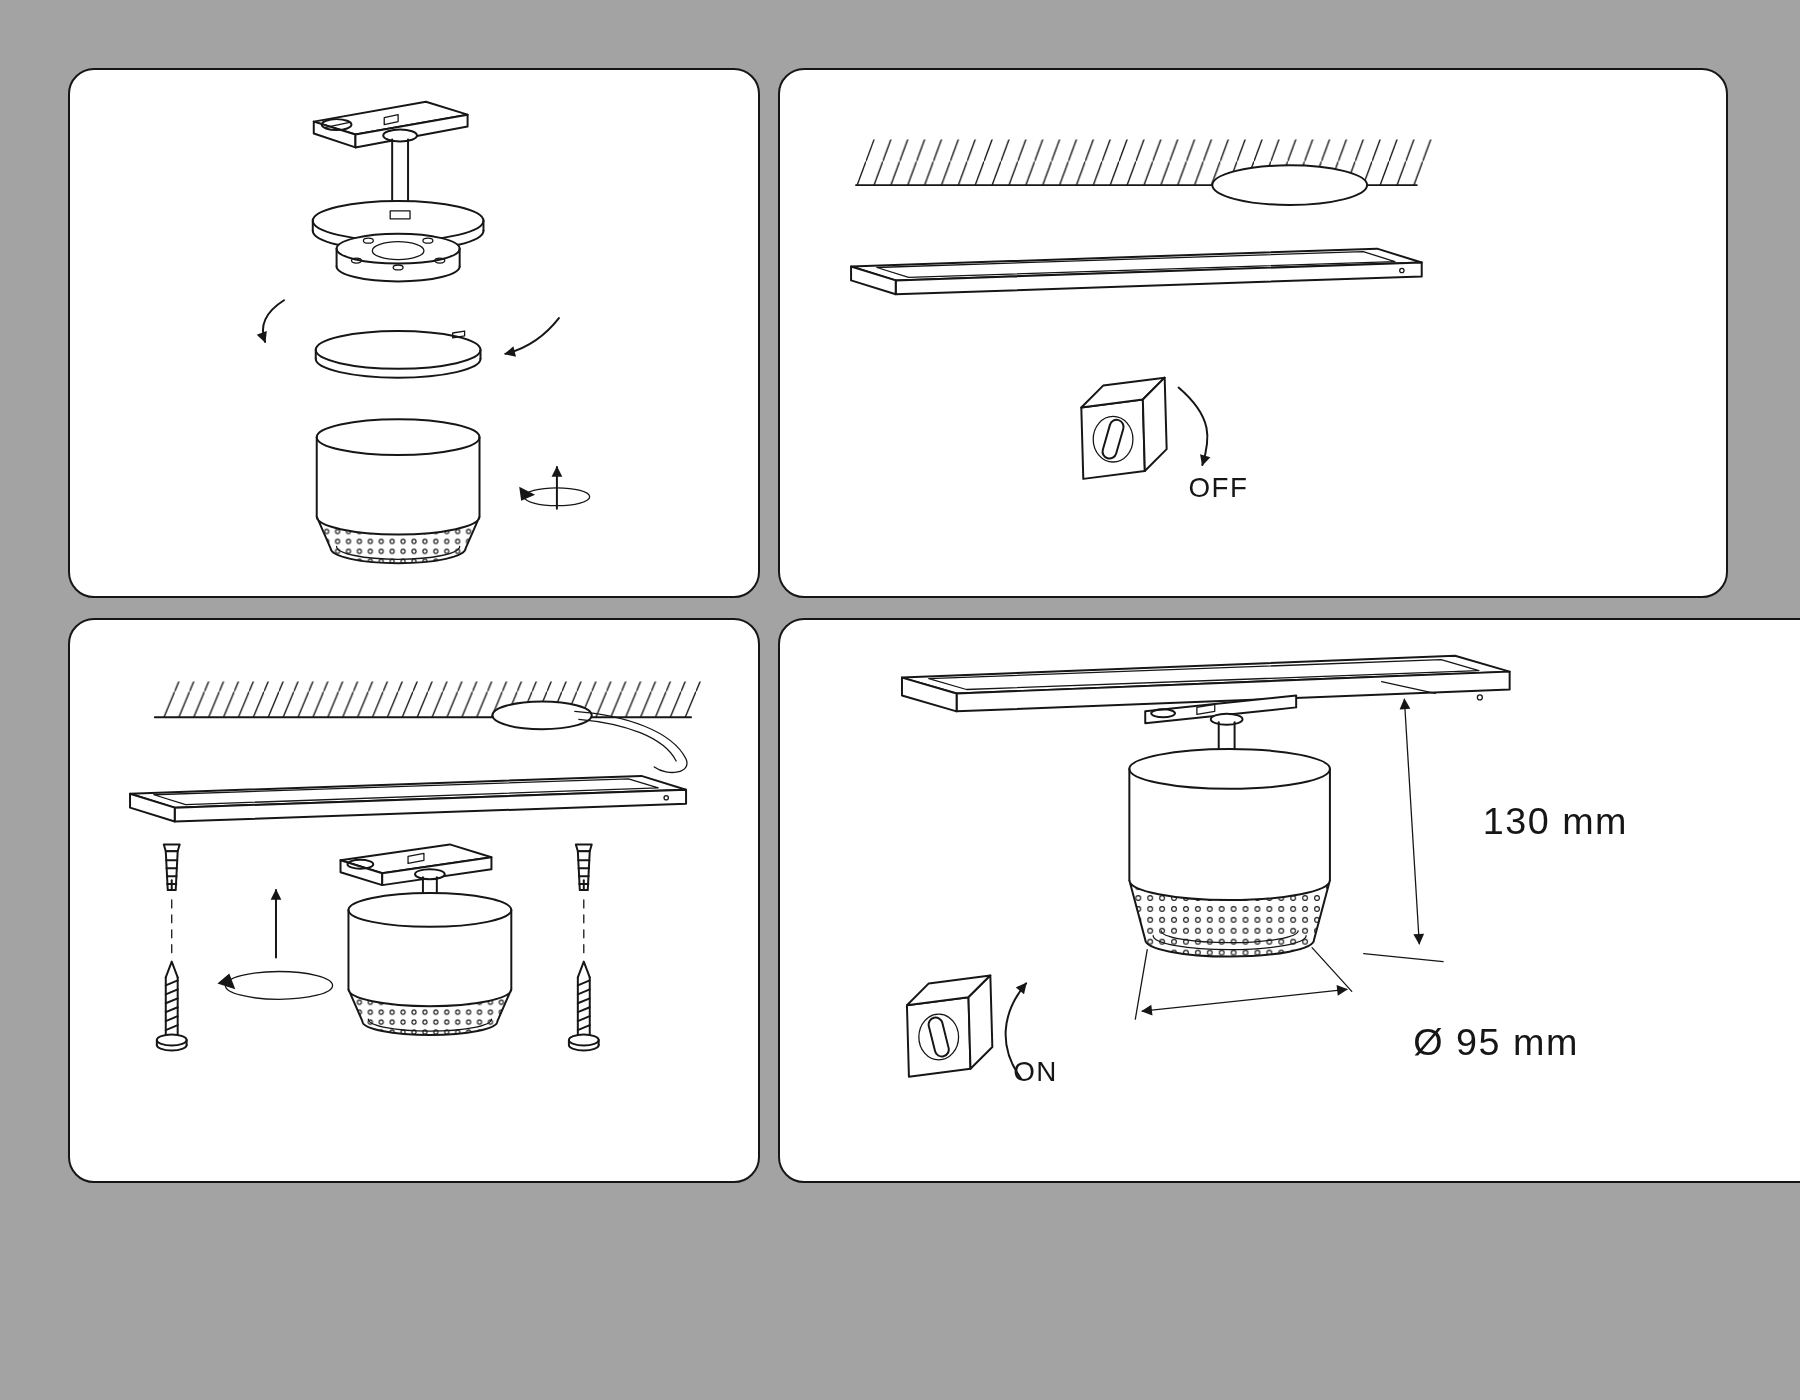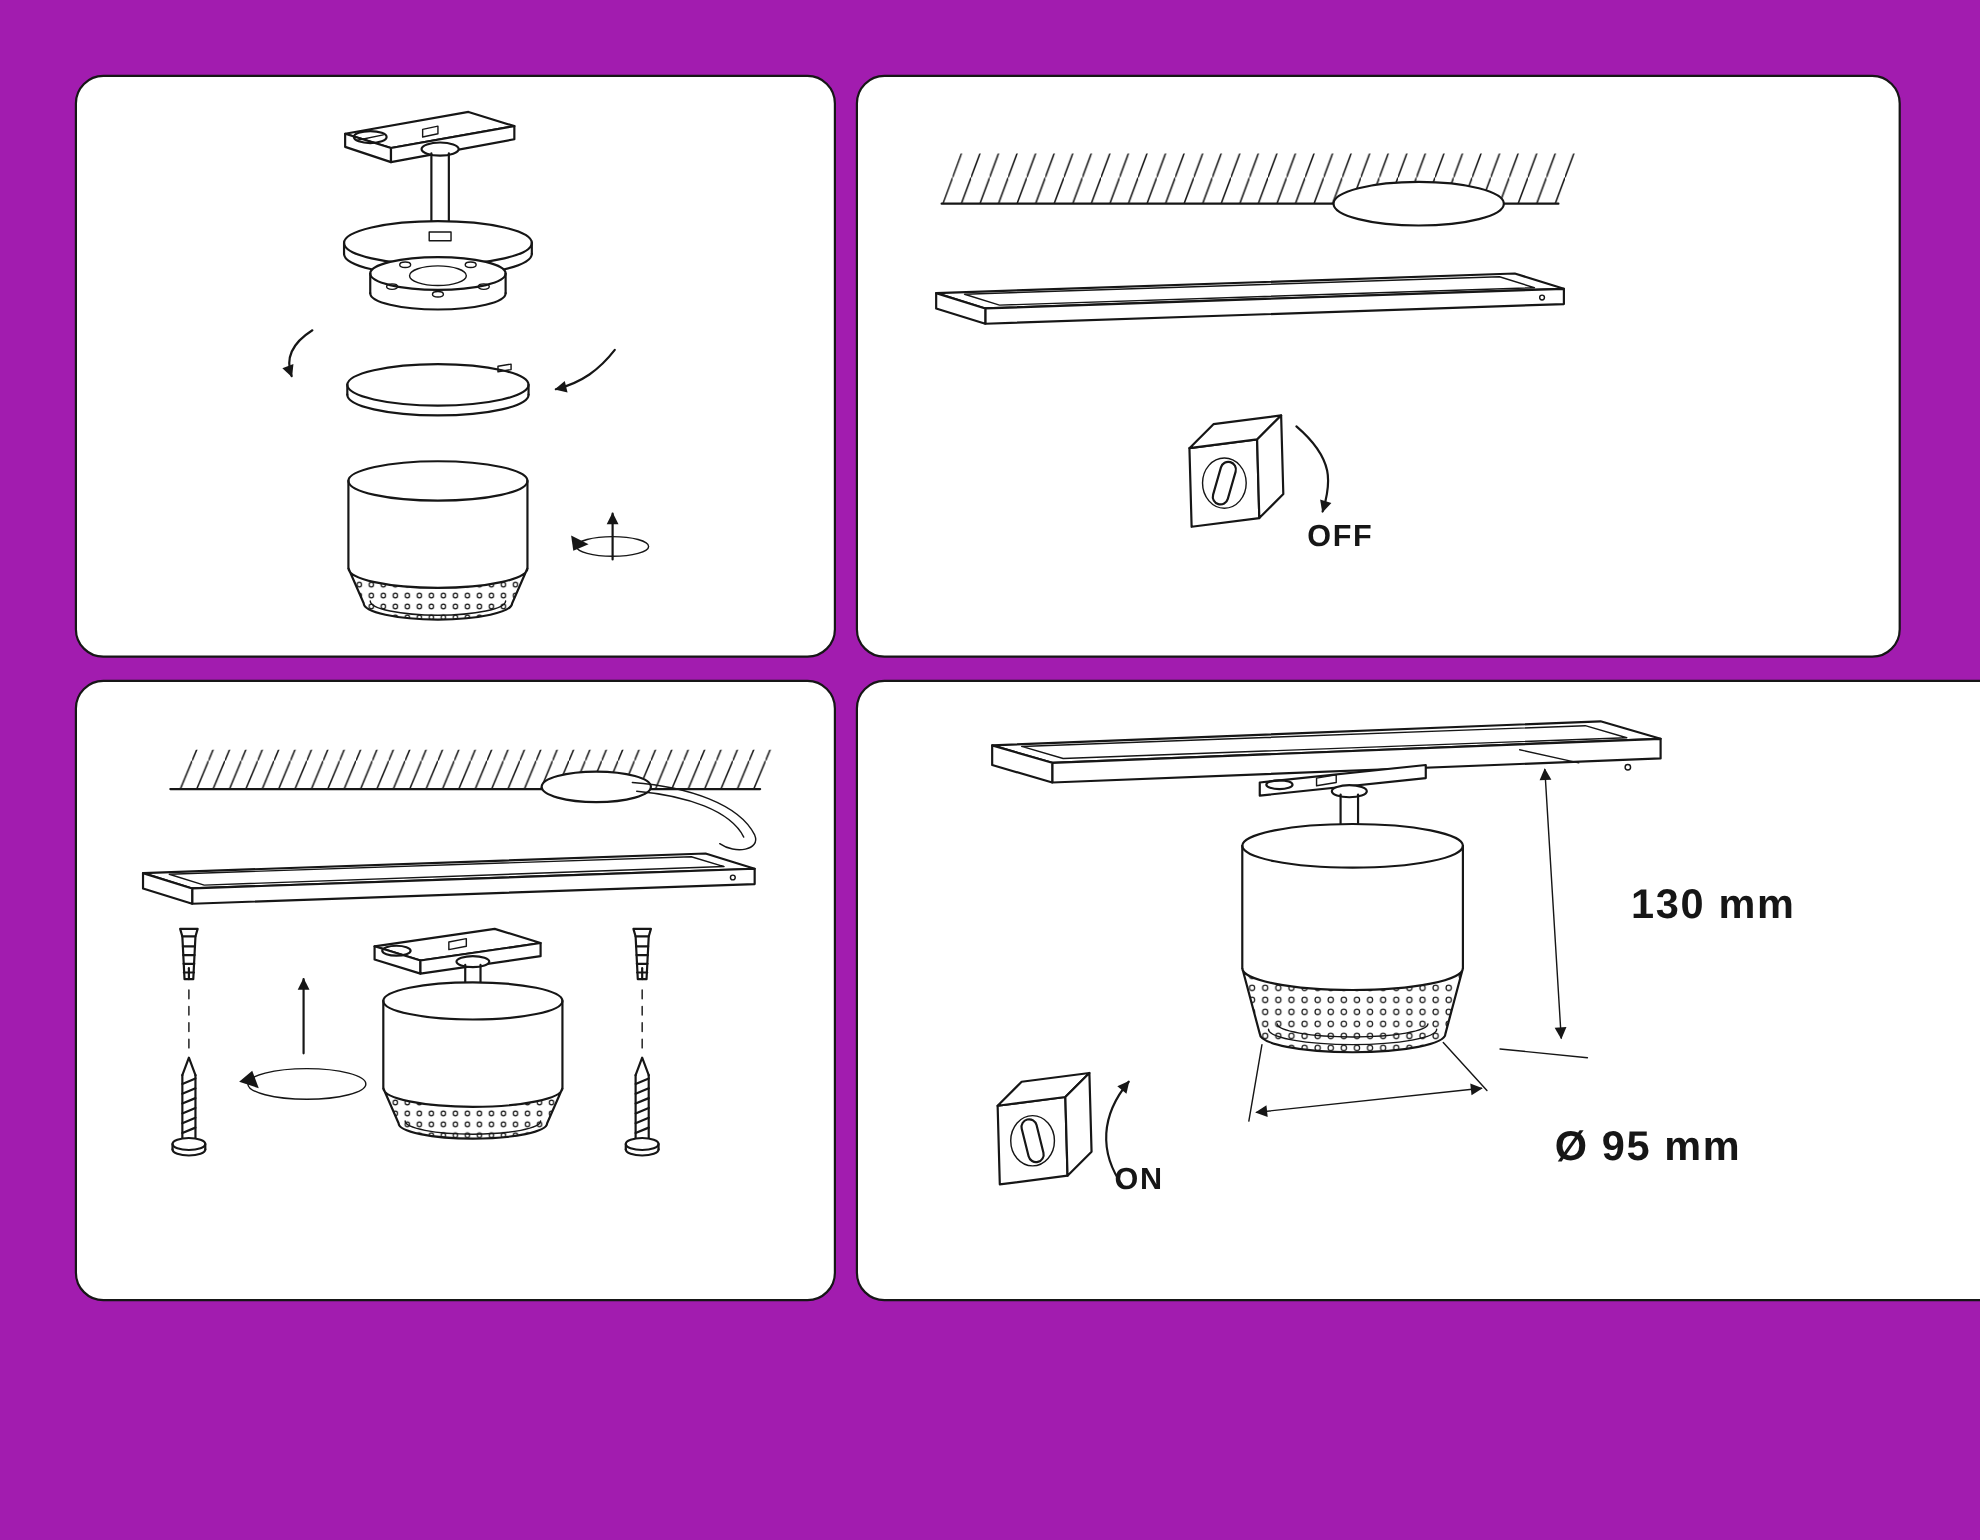--- a/index.html
+++ b/index.html
@@ -1,16 +1,16 @@
 <!DOCTYPE html>
 <html><head>
 <meta charset="utf-8">
 <style>
   html,body{margin:0;padding:0;background:#ffffff;}
-  .sheet{position:relative;width:1800px;height:1400px;background:#a21caf;font-family:"Liberation Sans",sans-serif;font-weight:bold;}
+  .sheet{position:relative;width:1800px;height:1400px;background:#a3a3a3;font-family:"Liberation Sans",sans-serif;}
   .panel{position:absolute;border:2.5px solid #161616;border-radius:26px;background:#ffffff;box-sizing:border-box;overflow:hidden;}
   #panel-1{left:68px;top:68px;width:692px;height:530px;}
   #panel-2{left:778px;top:68px;width:950px;height:530px;}
   #panel-3{left:68px;top:618px;width:692px;height:565px;}
   #panel-4{left:778px;top:618px;width:1082px;height:565px;}
   .panel svg{position:absolute;left:0;top:0;width:100%;height:100%;}
   .ln{fill:none;stroke:#161616;stroke-width:2;stroke-linejoin:round;stroke-linecap:round;}
   .fw{fill:#ffffff;stroke:#161616;stroke-width:2;stroke-linejoin:round;}
   .thin{fill:none;stroke:#161616;stroke-width:1.3;stroke-linejoin:round;stroke-linecap:round;}
   text{fill:#161616;letter-spacing:1.5px;}

